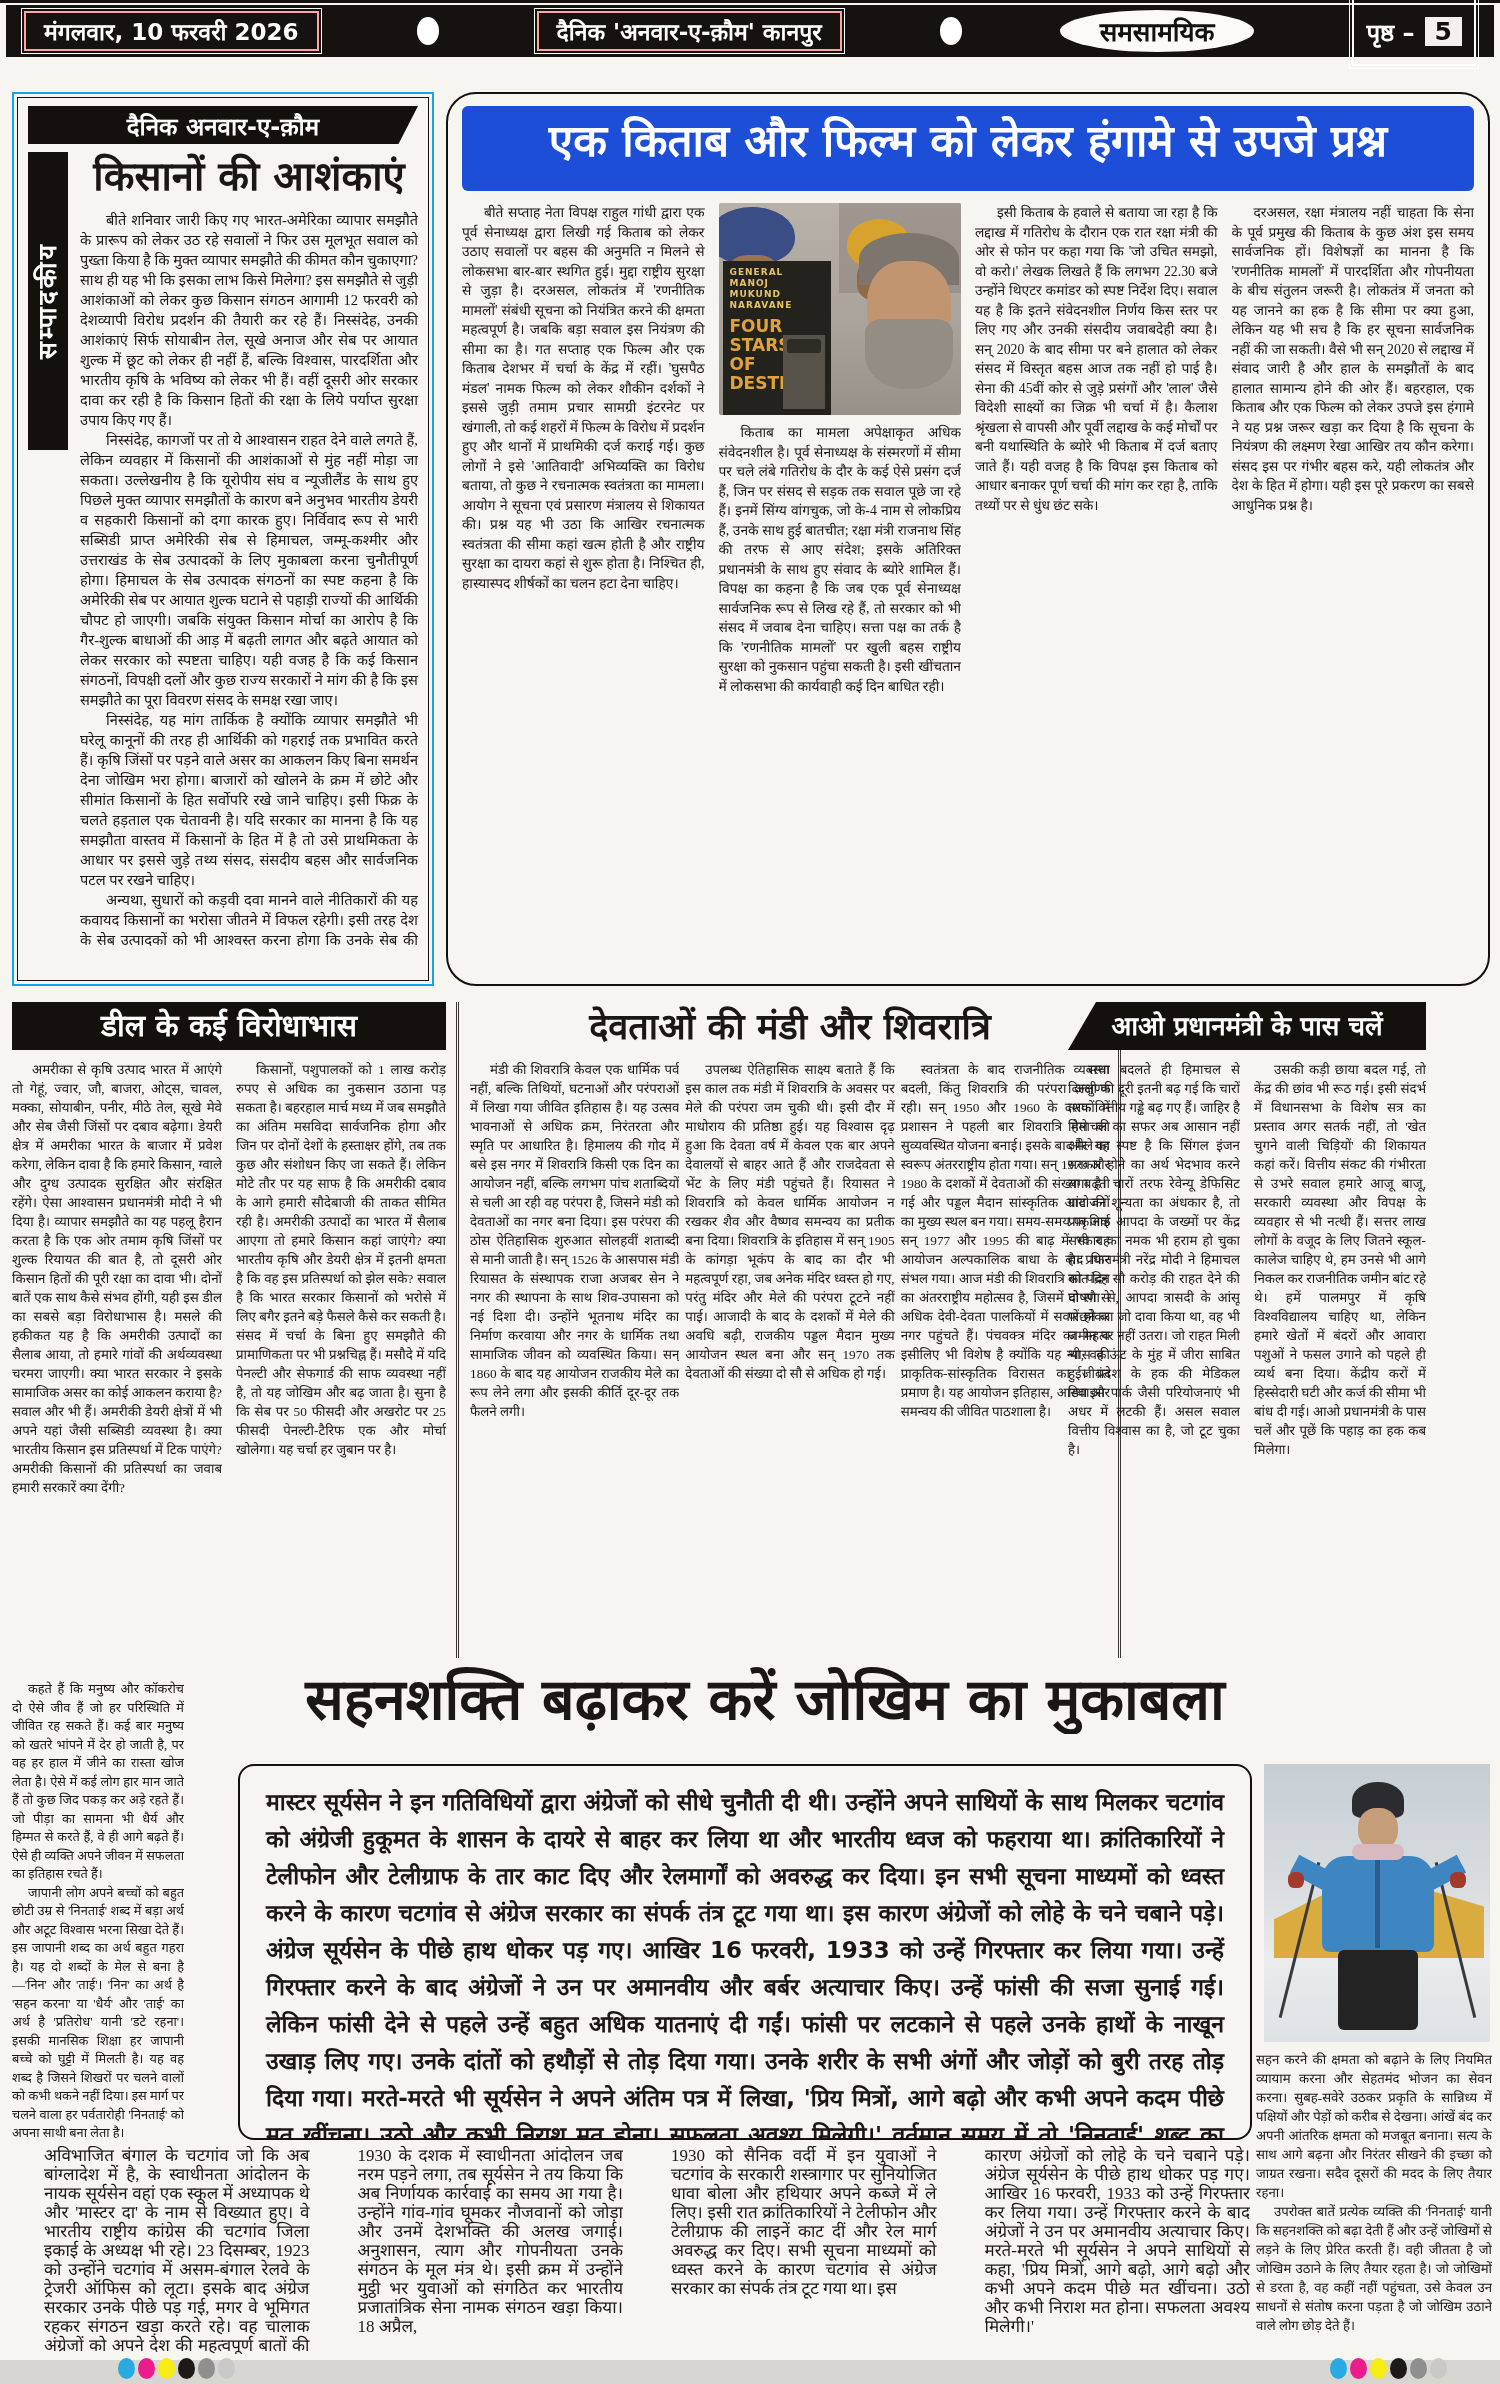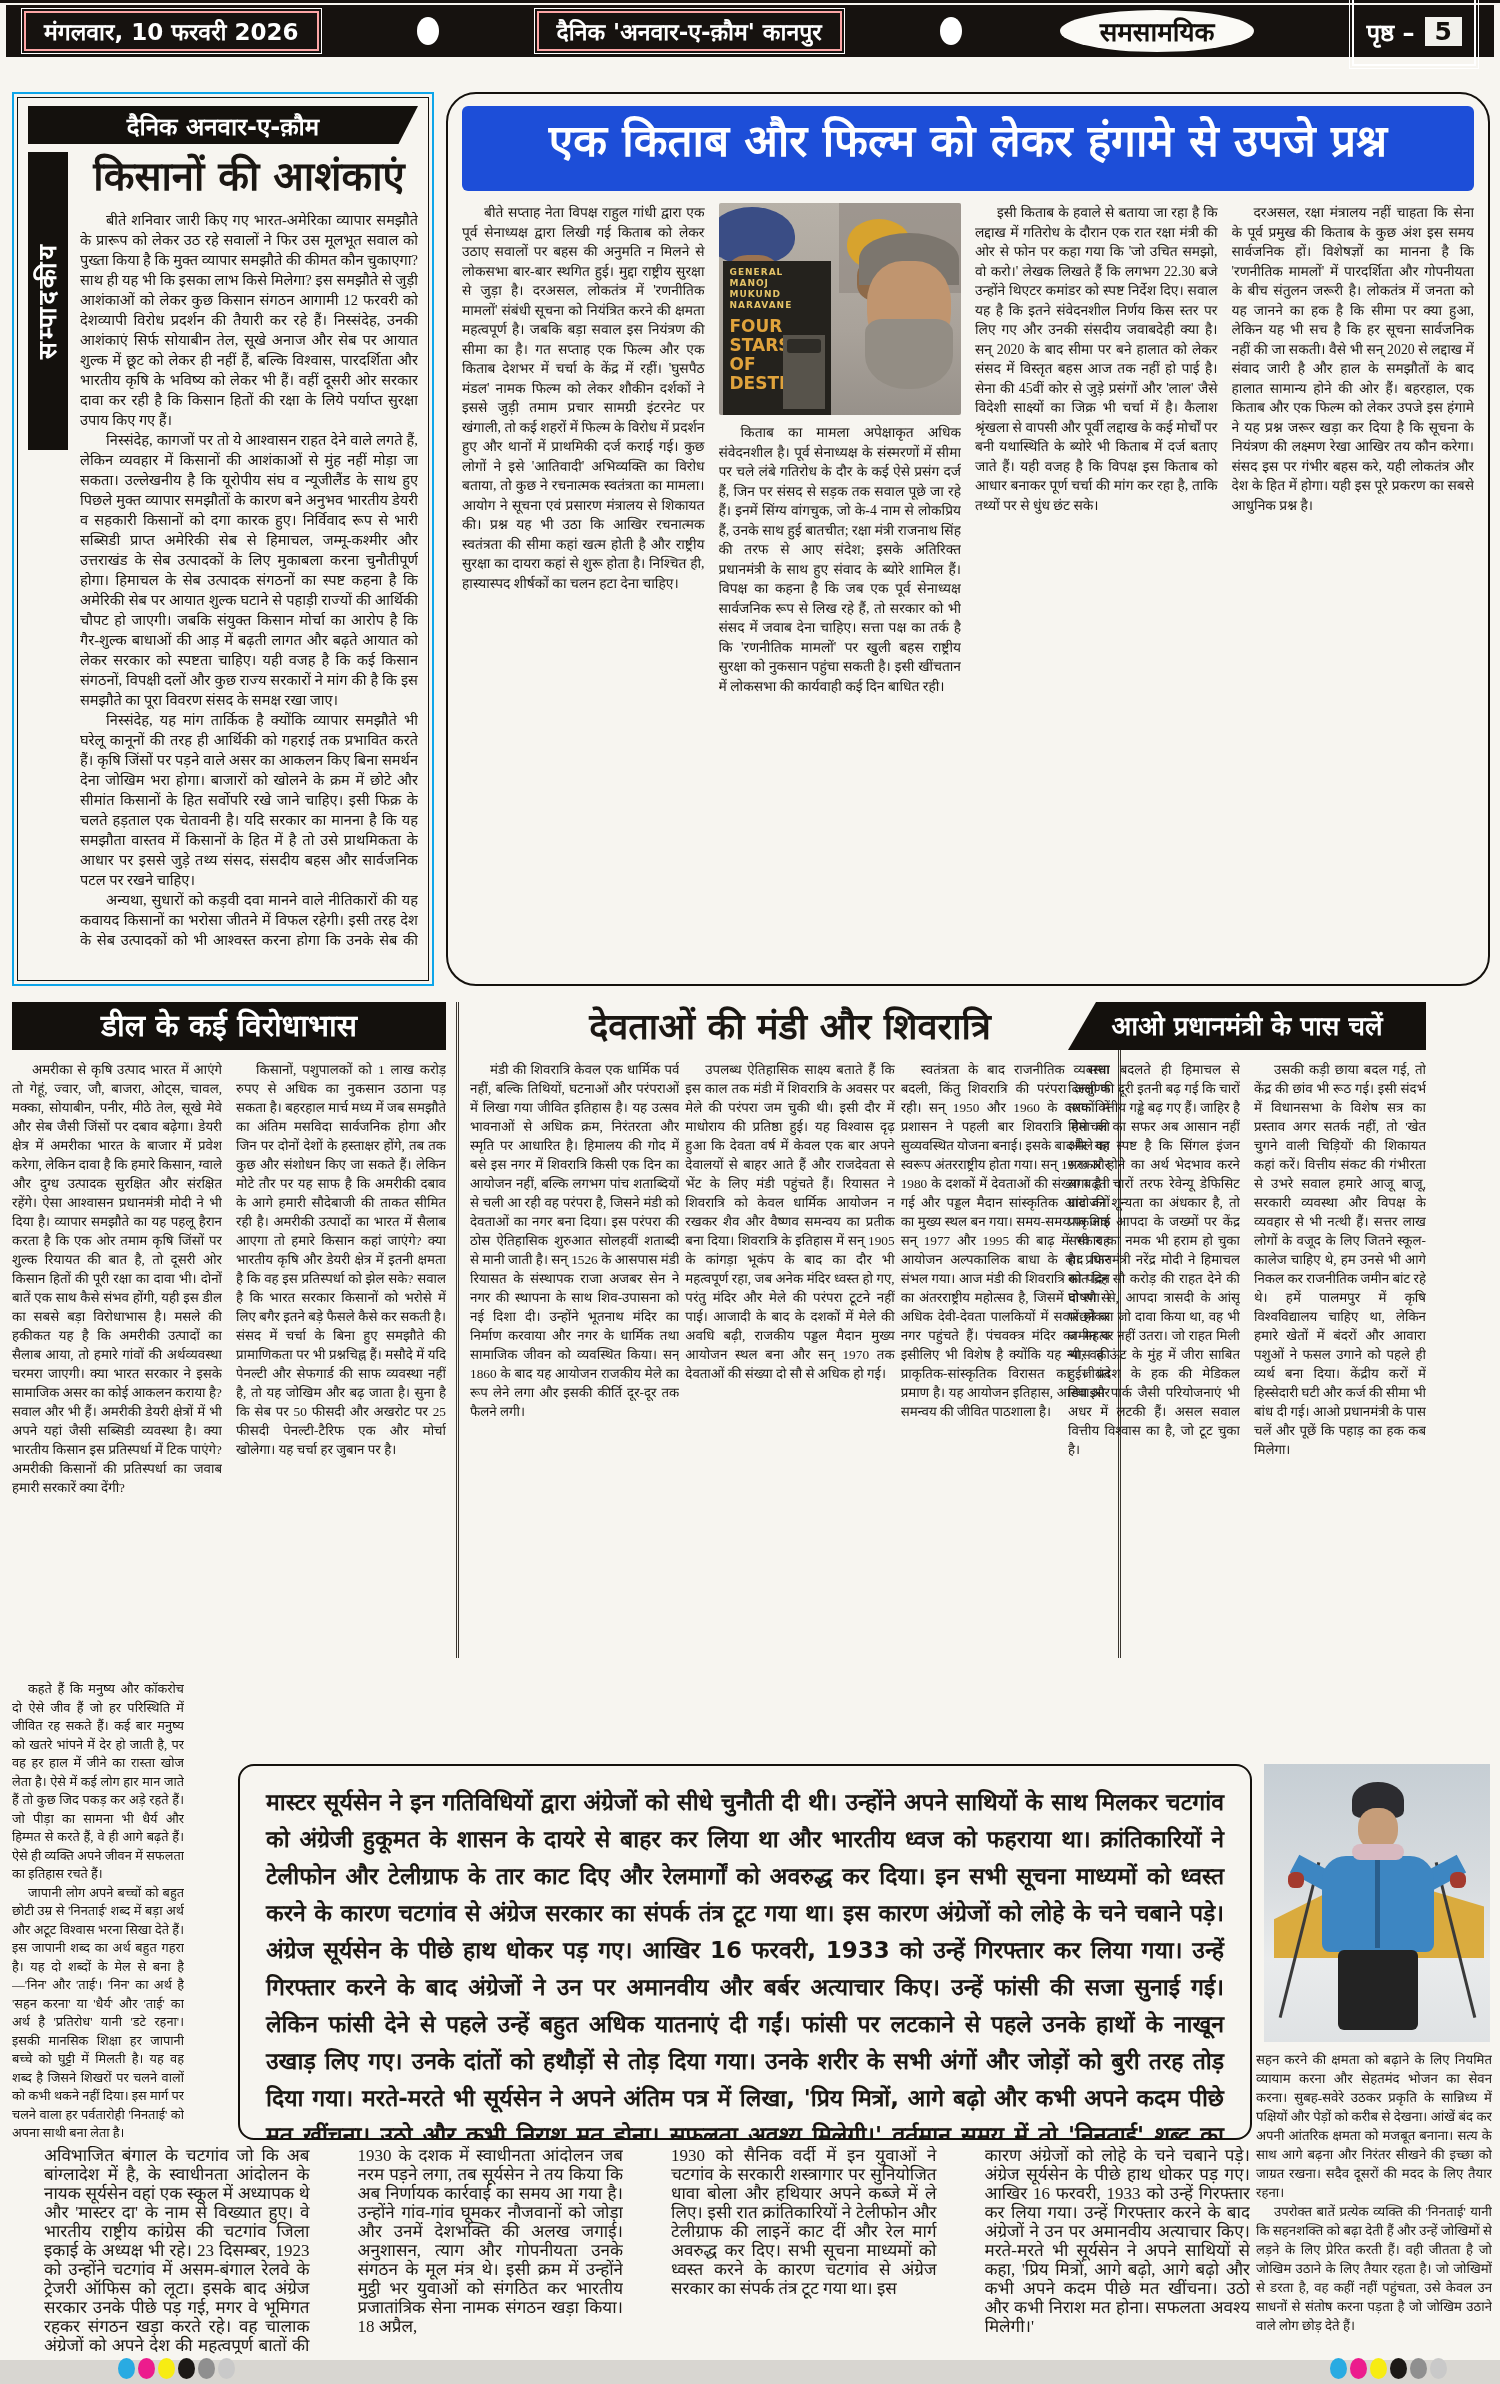--- a/index.html
+++ b/index.html
@@ -239,20 +239,21 @@
     <div class="cols2">
       <div class="scol">
         <p>सत्ता बदलते ही हिमाचल से दिल्ली की दूरी इतनी बढ़ गई कि चारों तरफ वित्तीय गड्ढे बढ़ गए हैं। जाहिर है हिमाचल का सफर अब आसान नहीं और यह स्पष्ट है कि सिंगल इंजन सरकार होने का अर्थ भेदभाव करने लगा है। चारों तरफ रेवेन्यू डेफिसिट ग्रांट की शून्यता का अंधकार है, तो प्राकृतिक आपदा के जख्मों पर केंद्र सरकार का नमक भी हराम हो चुका है। प्रधानमंत्री नरेंद्र मोदी ने हिमाचल को पंद्रह सौ करोड़ की राहत देने की घोषणा से, आपदा त्रासदी के आंसू पोंछने का जो दावा किया था, वह भी जमीन पर नहीं उतरा। जो राहत मिली भी, वह ऊंट के मुंह में जीरा साबित हुई। प्रदेश के हक की मेडिकल डिवाइस पार्क जैसी परियोजनाएं भी अधर में लटकी हैं। असल सवाल वित्तीय विश्वास का है, जो टूट चुका है।</p>
       </div>
       <div class="scol">
         <p>उसकी कड़ी छाया बदल गई, तो केंद्र की छांव भी रूठ गई। इसी संदर्भ में विधानसभा के विशेष सत्र का प्रस्ताव अगर सतर्क नहीं, तो 'खेत चुगने वाली चिड़ियों' की शिकायत कहां करें। वित्तीय संकट की गंभीरता से उभरे सवाल हमारे आजू बाजू, सरकारी व्यवस्था और विपक्ष के व्यवहार से भी नत्थी हैं। सत्तर लाख लोगों के वजूद के लिए जितने स्कूल-कालेज चाहिए थे, हम उनसे भी आगे निकल कर राजनीतिक जमीन बांट रहे थे। हमें पालमपुर में कृषि विश्वविद्यालय चाहिए था, लेकिन हमारे खेतों में बंदरों और आवारा पशुओं ने फसल उगाने को पहले ही व्यर्थ बना दिया। केंद्रीय करों में हिस्सेदारी घटी और कर्ज की सीमा भी बांध दी गई। आओ प्रधानमंत्री के पास चलें और पूछें कि पहाड़ का हक कब मिलेगा।</p>
       </div>
     </div>
   </div>
 
+  <div class="endtitle sans">सहनशक्ति बढ़ाकर करें जोखिम का मुकाबला</div>
 
   <div class="nc">
     <p>कहते हैं कि मनुष्य और कॉकरोच दो ऐसे जीव हैं जो हर परिस्थिति में जीवित रह सकते हैं। कई बार मनुष्य को खतरे भांपने में देर हो जाती है, पर वह हर हाल में जीने का रास्ता खोज लेता है। ऐसे में कई लोग हार मान जाते हैं तो कुछ जिद पकड़ कर अड़े रहते हैं। जो पीड़ा का सामना भी धैर्य और हिम्मत से करते हैं, वे ही आगे बढ़ते हैं। ऐसे ही व्यक्ति अपने जीवन में सफलता का इतिहास रचते हैं।</p>
     <p>जापानी लोग अपने बच्चों को बहुत छोटी उम्र से 'निनताई' शब्द में बड़ा अर्थ और अटूट विश्वास भरना सिखा देते हैं। इस जापानी शब्द का अर्थ बहुत गहरा है। यह दो शब्दों के मेल से बना है—'निन' और 'ताई'। 'निन' का अर्थ है 'सहन करना' या 'धैर्य' और 'ताई' का अर्थ है 'प्रतिरोध' यानी 'डटे रहना'। इसकी मानसिक शिक्षा हर जापानी बच्चे को घुट्टी में मिलती है। यह वह शब्द है जिसने शिखरों पर चलने वालों को कभी थकने नहीं दिया। इस मार्ग पर चलने वाला हर पर्वतारोही 'निनताई' को अपना साथी बना लेता है।</p>
   </div>
 
   <div class="introbox">मास्टर सूर्यसेन ने इन गतिविधियों द्वारा अंग्रेजों को सीधे चुनौती दी थी। उन्होंने अपने साथियों के साथ मिलकर चटगांव को अंग्रेजी हुकूमत के शासन के दायरे से बाहर कर लिया था और भारतीय ध्वज को फहराया था। क्रांतिकारियों ने टेलीफोन और टेलीग्राफ के तार काट दिए और रेलमार्गों को अवरुद्ध कर दिया। इन सभी सूचना माध्यमों को ध्वस्त करने के कारण चटगांव से अंग्रेज सरकार का संपर्क तंत्र टूट गया था। इस कारण अंग्रेजों को लोहे के चने चबाने पड़े।अंग्रेज सूर्यसेन के पीछे हाथ धोकर पड़ गए। आखिर 16 फरवरी, 1933 को उन्हें गिरफ्तार कर लिया गया। उन्हें गिरफ्तार करने के बाद अंग्रेजों ने उन पर अमानवीय और बर्बर अत्याचार किए। उन्हें फांसी की सजा सुनाई गई। लेकिन फांसी देने से पहले उन्हें बहुत अधिक यातनाएं दी गईं। फांसी पर लटकाने से पहले उनके हाथों के नाखून उखाड़ लिए गए। उनके दांतों को हथौड़ों से तोड़ दिया गया। उनके शरीर के सभी अंगों और जोड़ों को बुरी तरह तोड़ दिया गया। मरते-मरते भी सूर्यसेन ने अपने अंतिम पत्र में लिखा, 'प्रिय मित्रों, आगे बढ़ो और कभी अपने कदम पीछे मत खींचना। उठो और कभी निराश मत होना। सफलता अवश्य मिलेगी।' वर्तमान समय में तो 'निनताई' शब्द का महत्व और भी अधिक बढ़ जाता है।</div>
 
   <div class="photo2">
     <div class="p2-tent"></div>

